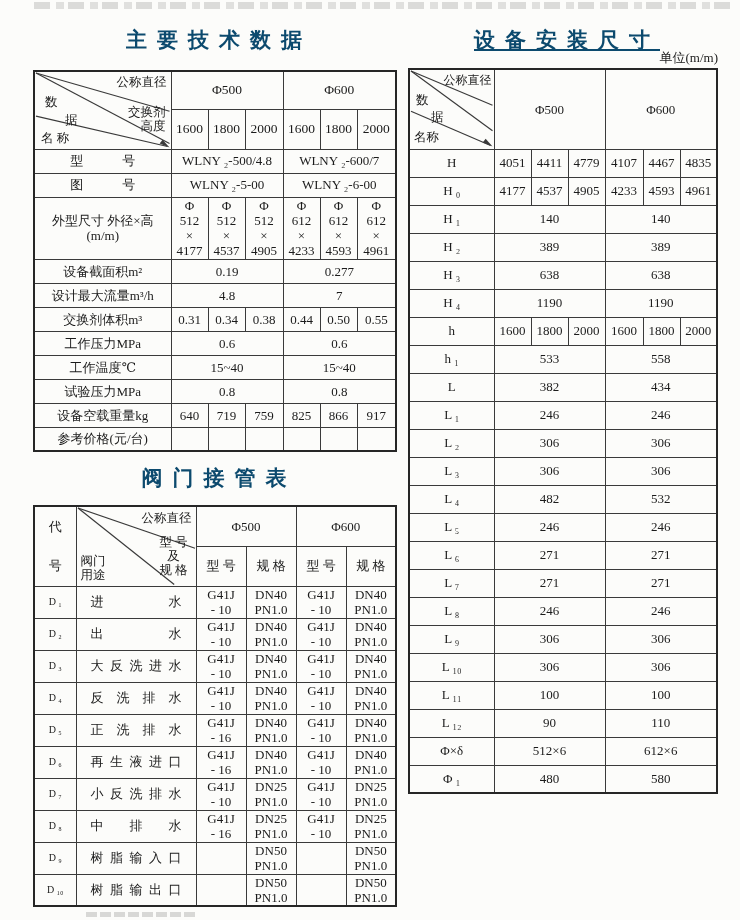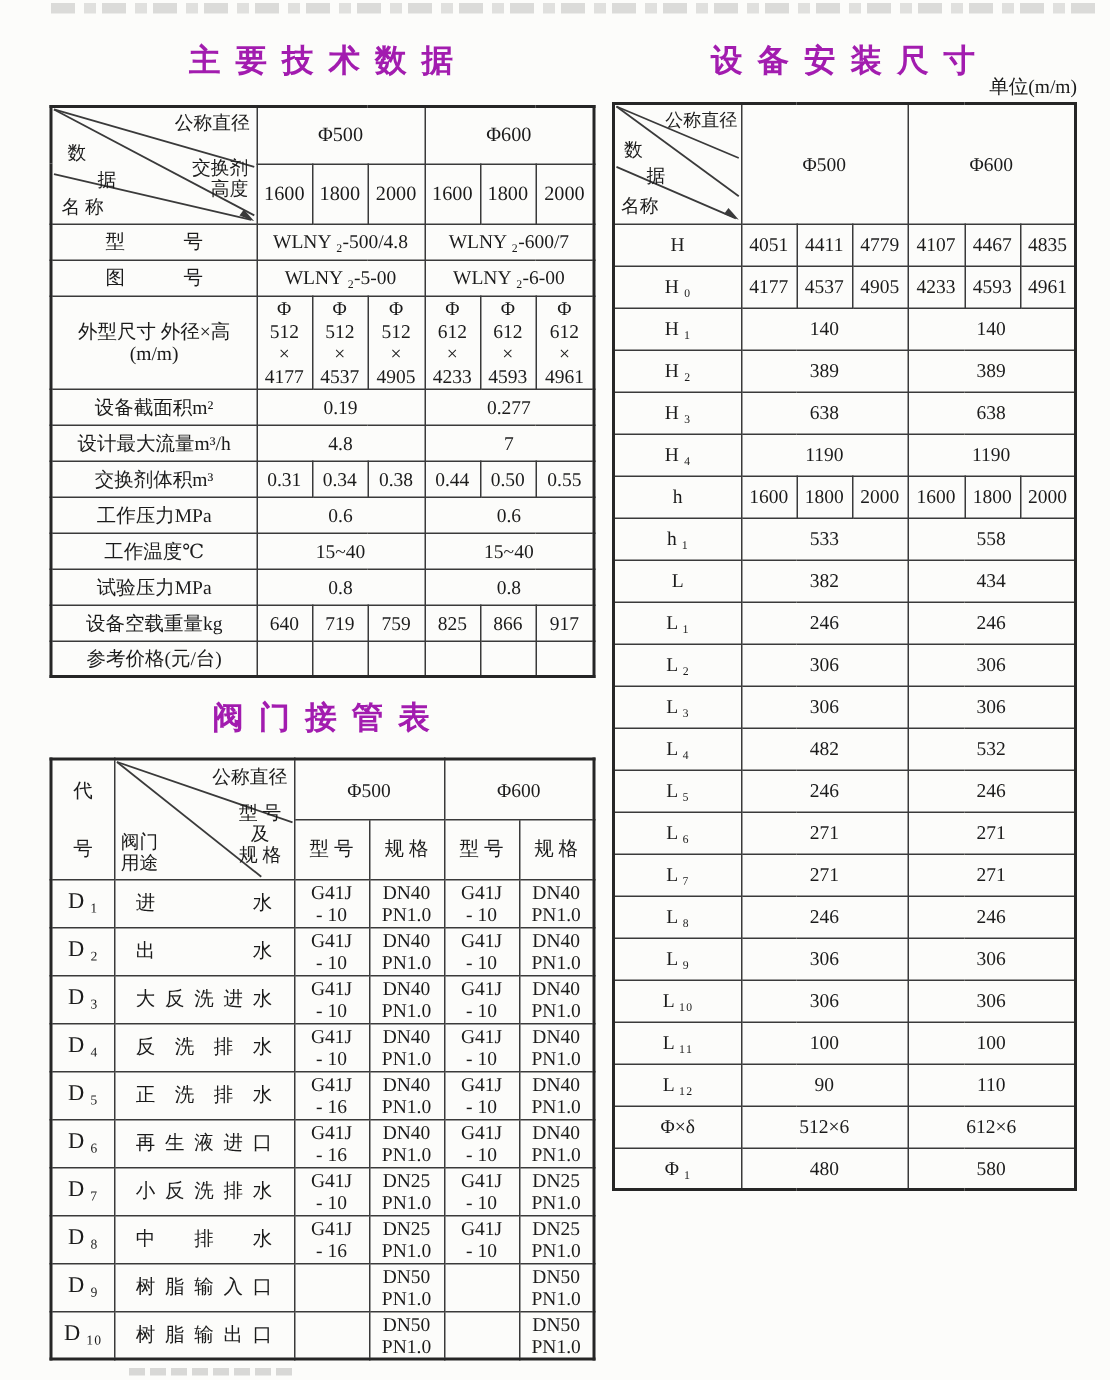--- a/index.html
+++ b/index.html
@@ -11,23 +11,23 @@
   }
   
   .smudge { position:absolute; opacity:.5; filter:blur(.4px); }
   .smudge.top { top:2px; left:34px; width:702px; height:7px;
     background:repeating-linear-gradient(90deg,#bcbcba 0 16px,transparent 16px 22px,#c6c6c4 22px 30px,transparent 30px 34px); }
   .smudge.bottom { top:912px; left:86px; width:112px; height:5px;
     background:repeating-linear-gradient(90deg,#b5b5b3 0 11px,transparent 11px 14px); }
 
   .sec-title { position:absolute; font-family:"DejaVu Sans","Liberation Sans",sans-serif;
     font-weight:bold; font-size:21px; letter-spacing:10px; padding-left:10px;
-    text-align:center; color:#a21caf; }
+    text-align:center; color:#0c4a6e; }
   .t-tech   { left:33px;  top:26px;  width:362px; }
-  .t-inst   { left:408px; top:26px;  width:308px; }
+  .t-inst   { left:408px; top:26px;  width:308px;text-decoration:underline; }
   .t-valve  { left:33px;  top:464px; width:362px; }
   .unit-note { position:absolute; top:49px; right:22px; font-size:13px; }
 
   table { border-collapse:collapse; table-layout:fixed; position:absolute; }
   td,th { border:1px solid #3a3a3a; text-align:center; vertical-align:middle;
           font-weight:normal; padding:0 2px; font-size:13px; line-height:1.18; }
   table { border:2px solid #262626; }
   .val,.lbl,.diag span,.use { white-space:pre-line; }
 
   .tech  { left:33px; top:70px;  width:362px; }
@@ -39,21 +39,21 @@
   .tech tbody tr { height:24px; }
   .tech .lbl { font-size:13px; }
   .tech thead th { font-size:13.5px; }
 
   .inst thead tr { height:80px; }
   .inst tbody tr { height:28px; }
 
   .valve thead tr { height:40px; }
   .valve tbody tr { height:32px; }
   .valve .use { text-align:justify; text-align-last:justify; padding:0 14px; }
-  .valve .code { font-size:15px; }
+  .valve .code { font-size:10px; }
 
   
   .diag { position:relative; padding:0; }
   .diag svg { position:absolute; inset:0; width:100%; height:100%; display:block; }
   .diag span { position:absolute; font-size:12.5px; line-height:1.15; }
   
   .tech .d-tr { top:3px; right:4px; }
   .tech .d-n1 { top:23px; left:10px; }
   .tech .d-n2 { top:41px; left:30px; }
   .tech .d-r  { top:33px; right:5px; text-align:right; }

